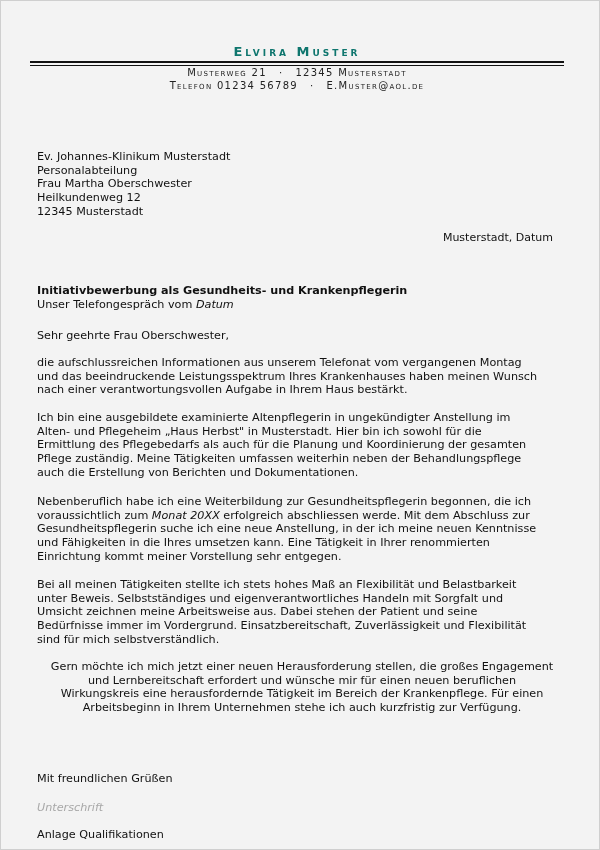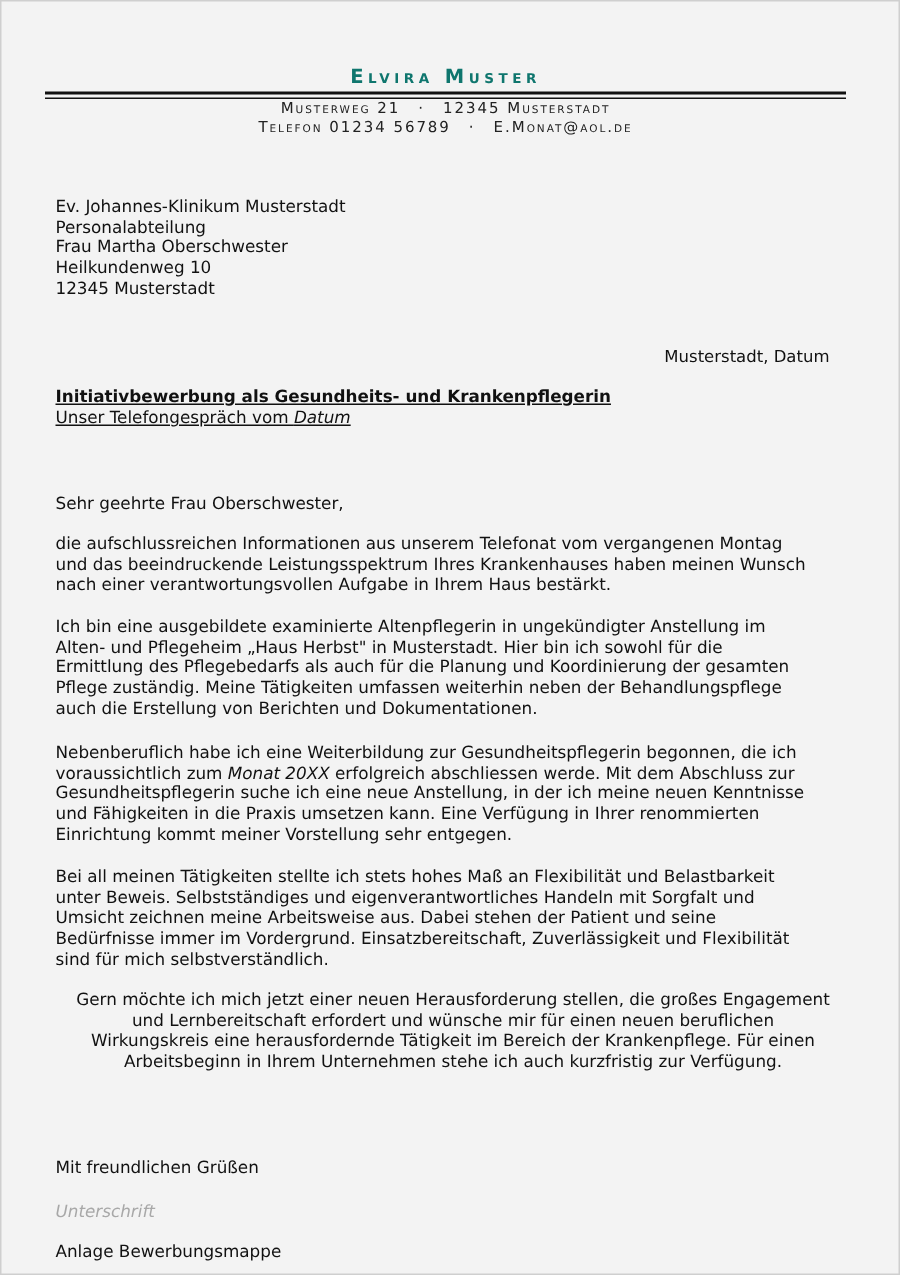--- a/index.html
+++ b/index.html
@@ -57,29 +57,29 @@
       display: inline-block;
       margin: 0 12px;
     }
     .text {
       position: absolute;
       left: 36px;
       font-size: 11.2px;
       line-height: 13.7px;
       color: #111;
     }
-    .recipient { top: 130px; }
+    .recipient { top: 149px; }
     .date-line {
       position: absolute;
       top: 230px;
       right: 46px;
       font-size: 11px;
       line-height: 14px;
     }
-    .subject { top: 257px; text-decoration: underline; }
+    .subject { top: 283px; }
     .subject .bold { font-weight: bold; }
     .salutation { top: 328px; }
     .para { width: 530px; }
     .p1 { top: 355px; }
     .p2 { top: 410px; }
     .p3 { top: 494px; }
     .p4 { top: 577px; }
     .p5 { top: 659px; text-align: center; }
     .p6 { top: 729px; }
     .closing { top: 771px; }
@@ -92,29 +92,29 @@
 
 <div class="page">
 
   <div class="letterhead">
     <div class="lh-name">Elvira Muster</div>
     <div class="lh-rule"></div>
     <div class="lh-line">
       <span>Musterweg 21</span><span class="sep">·</span><span>12345 Musterstadt</span>
     </div>
     <div class="lh-line">
-      <span>Telefon 01234 56789</span><span class="sep">·</span><span>E.Monat@aol.de</span>
+      <span>Telefon 01234 56789</span><span class="sep">·</span><span>E.Muster@aol.de</span>
     </div>
   </div>
 
   <div class="text recipient">
     <div>Ev. Johannes-Klinikum Musterstadt</div>
     <div>Personalabteilung</div>
     <div>Frau Martha Oberschwester</div>
-    <div>Heilkundenweg 10</div>
+    <div>Heilkundenweg 12</div>
     <div>12345 Musterstadt</div>
   </div>
 
   <div class="date-line">Musterstadt, Datum</div>
 
   <div class="text subject">
     <div class="bold">Initiativbewerbung als Gesundheits- und Krankenpflegerin</div>
     <div><span>Unser Telefongespräch vom </span><em>Datum</em></div>
   </div>
 
@@ -131,21 +131,21 @@
   <div class="text para p1">
     <div>die aufschlussreichen Informationen aus unserem Telefonat vom vergangenen Montag</div>
     <div>und das beeindruckende Leistungsspektrum Ihres Krankenhauses haben meinen Wunsch</div>
     <div>nach einer verantwortungsvollen Aufgabe in Ihrem Haus bestärkt.</div>
   </div>
 
   <div class="text para p3">
     <div>Nebenberuflich habe ich eine Weiterbildung zur Gesundheitspflegerin begonnen, die ich</div>
     <div><span>voraussichtlich zum </span><em>Monat 20XX</em><span> erfolgreich abschliessen werde. Mit dem Abschluss zur</span></div>
     <div>Gesundheitspflegerin suche ich eine neue Anstellung, in der ich meine neuen Kenntnisse</div>
-    <div>und Fähigkeiten in die Praxis umsetzen kann. Eine Verfügung in Ihrer renommierten</div>
+    <div>und Fähigkeiten in die Ihres umsetzen kann. Eine Tätigkeit in Ihrer renommierten</div>
     <div>Einrichtung kommt meiner Vorstellung sehr entgegen.</div>
   </div>
 
   <div class="text para p4">
     <div>Bei all meinen Tätigkeiten stellte ich stets hohes Maß an Flexibilität und Belastbarkeit</div>
     <div>unter Beweis. Selbstständiges und eigenverantwortliches Handeln mit Sorgfalt und</div>
     <div>Umsicht zeichnen meine Arbeitsweise aus. Dabei stehen der Patient und seine</div>
     <div>Bedürfnisse immer im Vordergrund. Einsatzbereitschaft, Zuverlässigkeit und Flexibilität</div>
     <div>sind für mich selbstverständlich.</div>
   </div>
@@ -153,15 +153,15 @@
   <div class="text para p5">
     <div>Gern möchte ich mich jetzt einer neuen Herausforderung stellen, die großes Engagement</div>
     <div>und Lernbereitschaft erfordert und wünsche mir für einen neuen beruflichen</div>
     <div>Wirkungskreis eine herausfordernde Tätigkeit im Bereich der Krankenpflege. Für einen</div>
     <div>Arbeitsbeginn in Ihrem Unternehmen stehe ich auch kurzfristig zur Verfügung.</div>
   </div>
 
 
   <div class="text closing">Mit freundlichen Grüßen</div>
   <div class="text signature">Unterschrift</div>
-  <div class="text enclosure">Anlage Bewerbungsmappe</div>
+  <div class="text enclosure">Anlage Qualifikationen</div>
 
 </div>
 
 </body></html>

